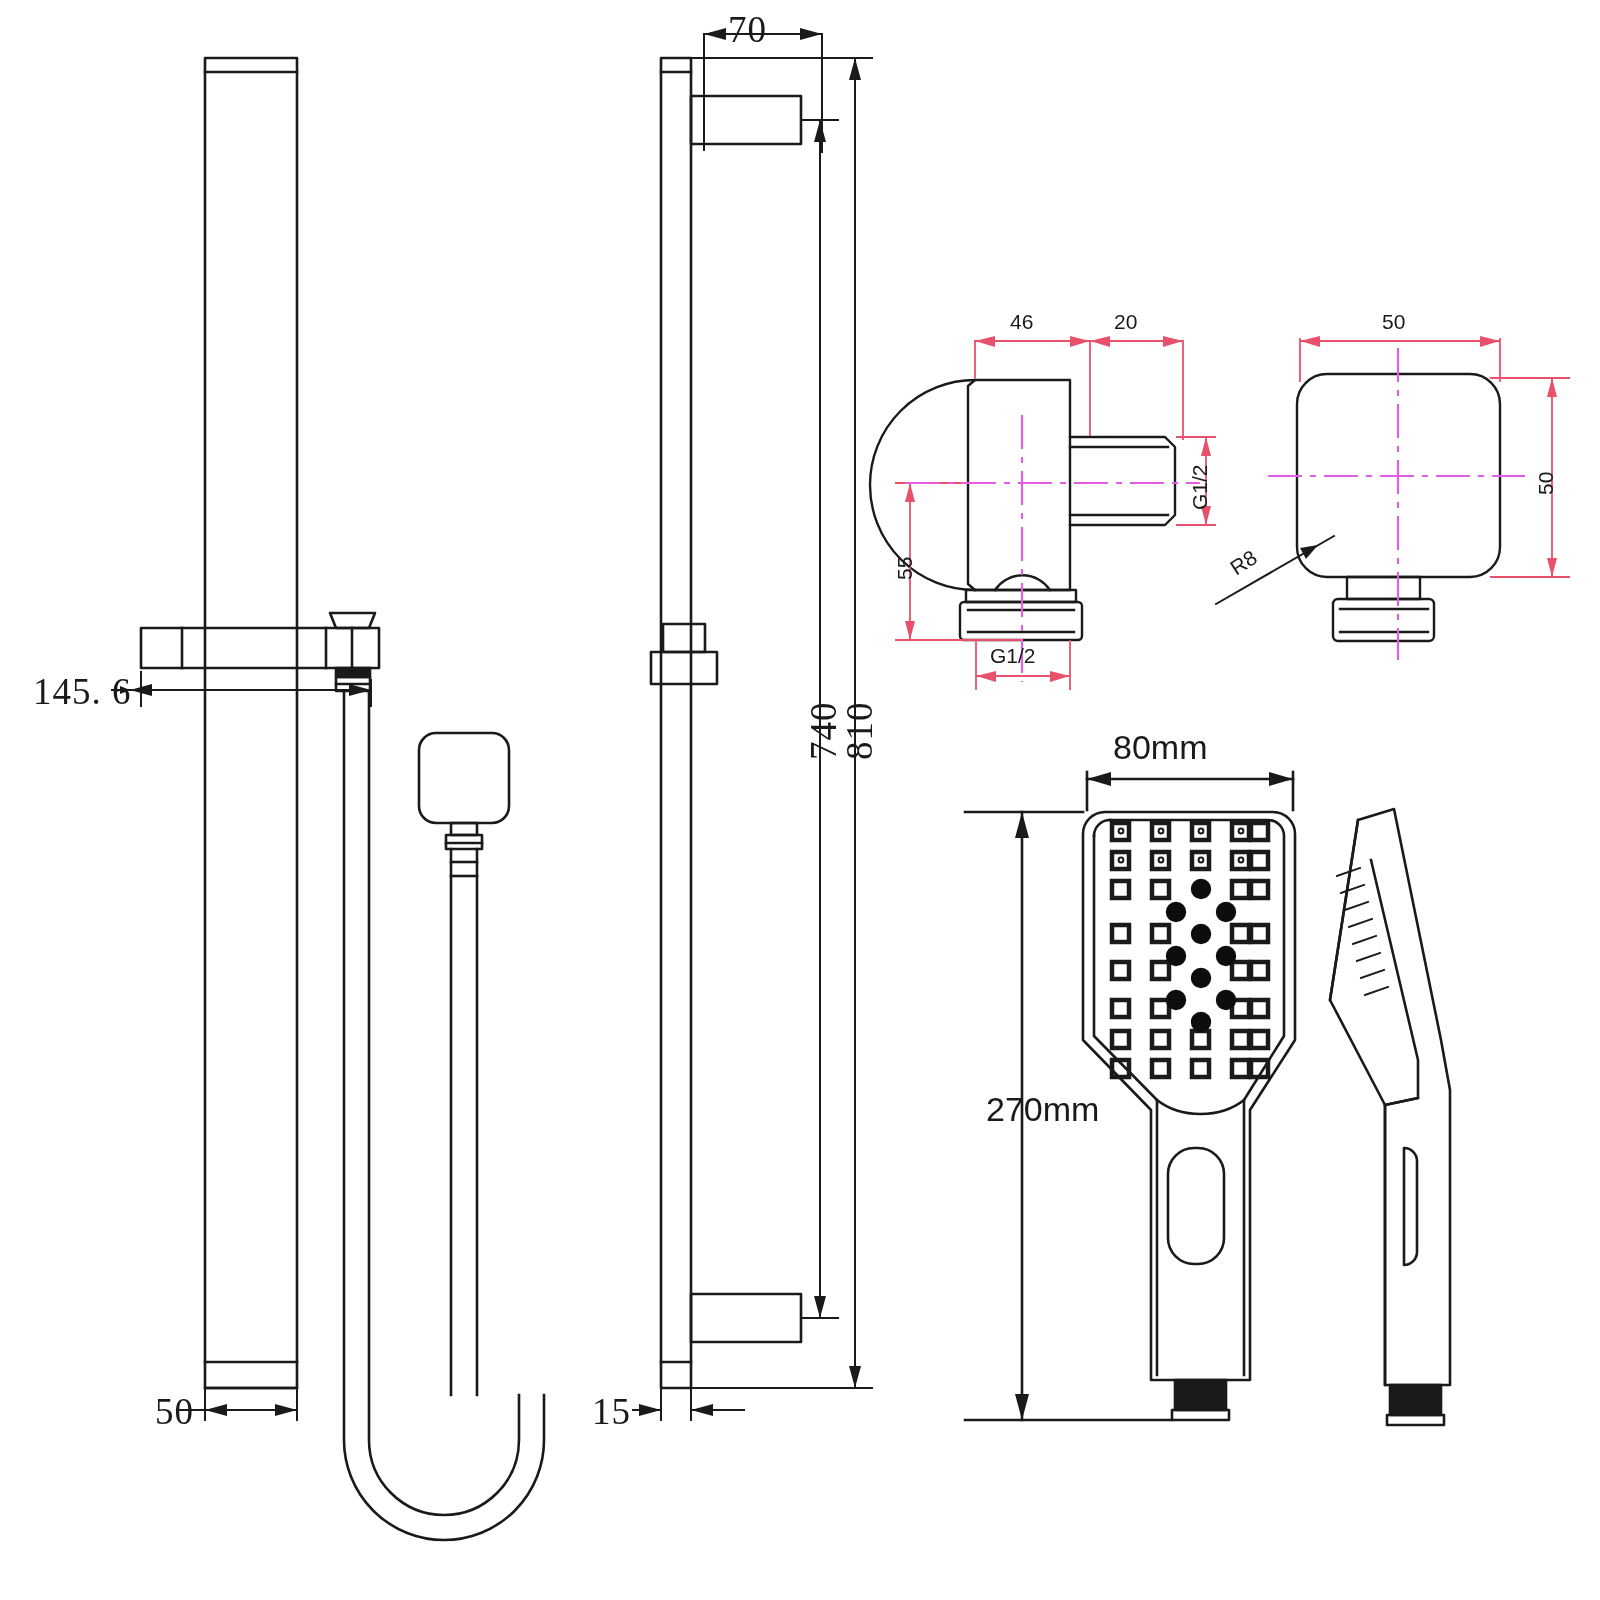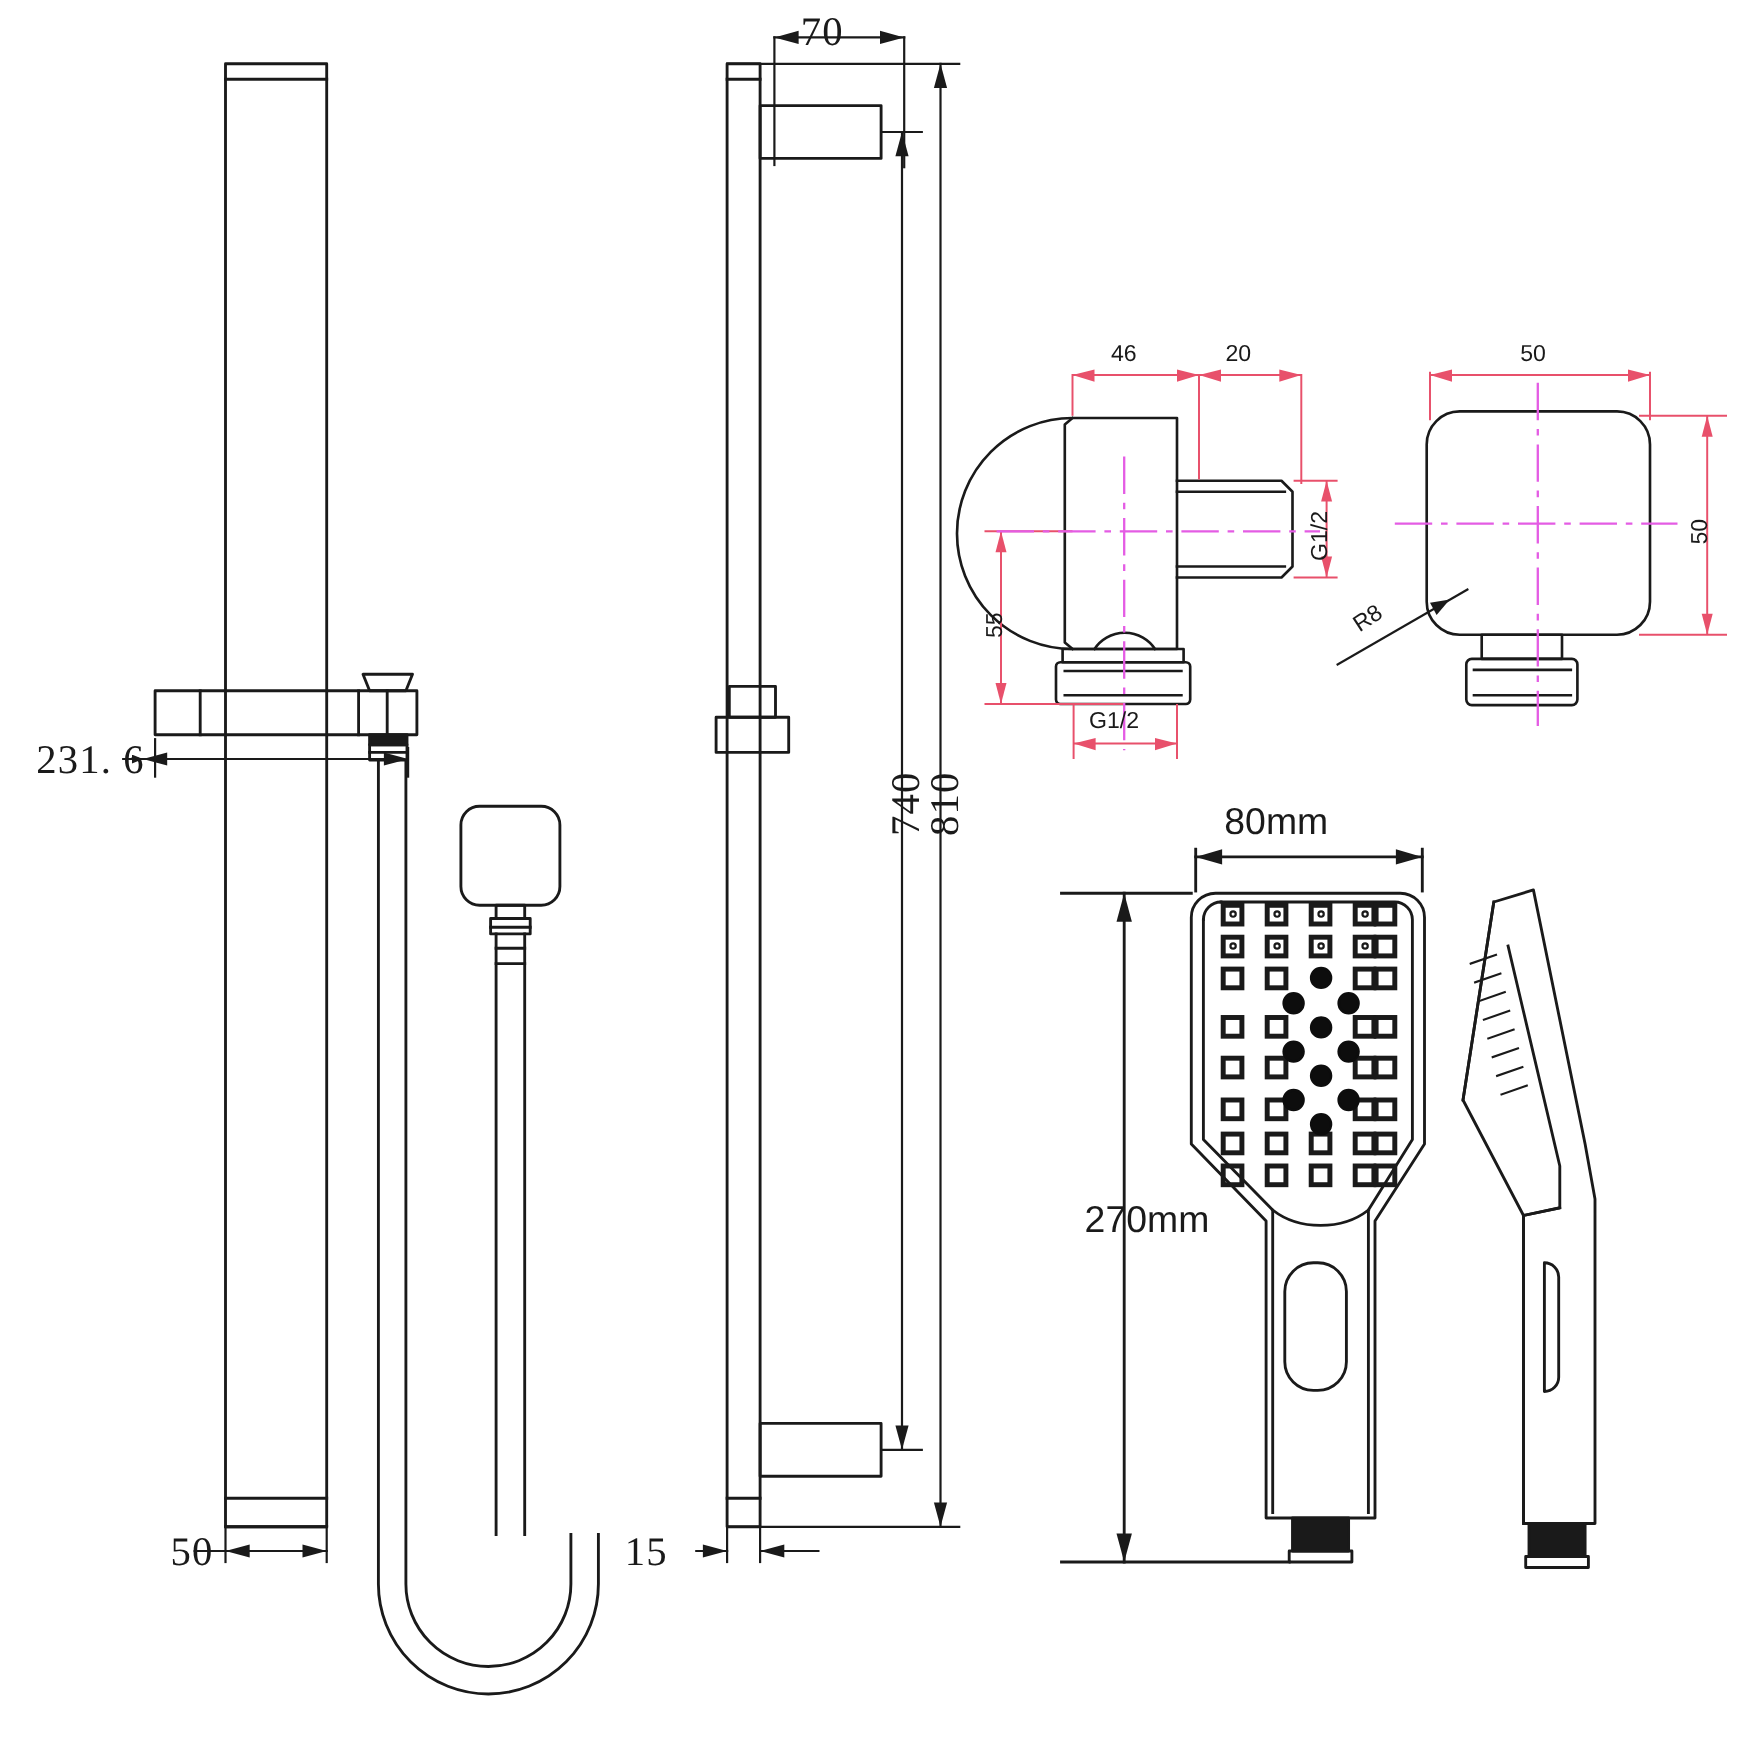--- a/index.html
+++ b/index.html
@@ -325,31 +325,31 @@
   </g>
 
   <g stroke="#e45ce4" fill="none" stroke-width="2.1" stroke-dasharray="34 8 6 8">
     <line x1="906" y1="483" x2="1200" y2="483"></line>
     <line x1="1022" y1="415" x2="1022" y2="682"></line>
     <line x1="1268" y1="476" x2="1525" y2="476"></line>
     <line x1="1398" y1="348" x2="1398" y2="660"></line>
   </g>
 </svg>
 
-<div class="dimtext t-lg" style="left:33px;top:670px;">231. 6</div>
+<div class="dimtext t-lg" style="left:33px;top:670px;">145. 6</div>
 
 <div class="dimtext t-lg" style="left:155px;top:1390px;">50</div>
 
 <div class="dimtext t-lg" style="left:728px;top:8px;font-family:Liberation Serif, serif;">70</div>
 
 <div class="dimtext t-lg rot90" style="left:802px;top:760px;">740</div>
 
 <div class="dimtext t-lg rot90" style="left:838px;top:760px;">810</div>
 
-<div class="dimtext t-lg" style="left:568px;top:1390px;">15</div>
+<div class="dimtext t-lg" style="left:592px;top:1390px;">15</div>
 
 <div class="dimtext t-sm" style="left:1010px;top:310px;">46</div>
 
 <div class="dimtext t-sm" style="left:1114px;top:310px;text-align:center;">20</div>
 
 <div class="dimtext t-sm rot90" style="left:893px;top:580px;">55</div>
 
 <div class="dimtext t-sm rot90" style="left:1188px;top:510px;">G1/2</div>
 
 <div class="dimtext t-sm" style="left:990px;top:644px;">G1/2</div>

